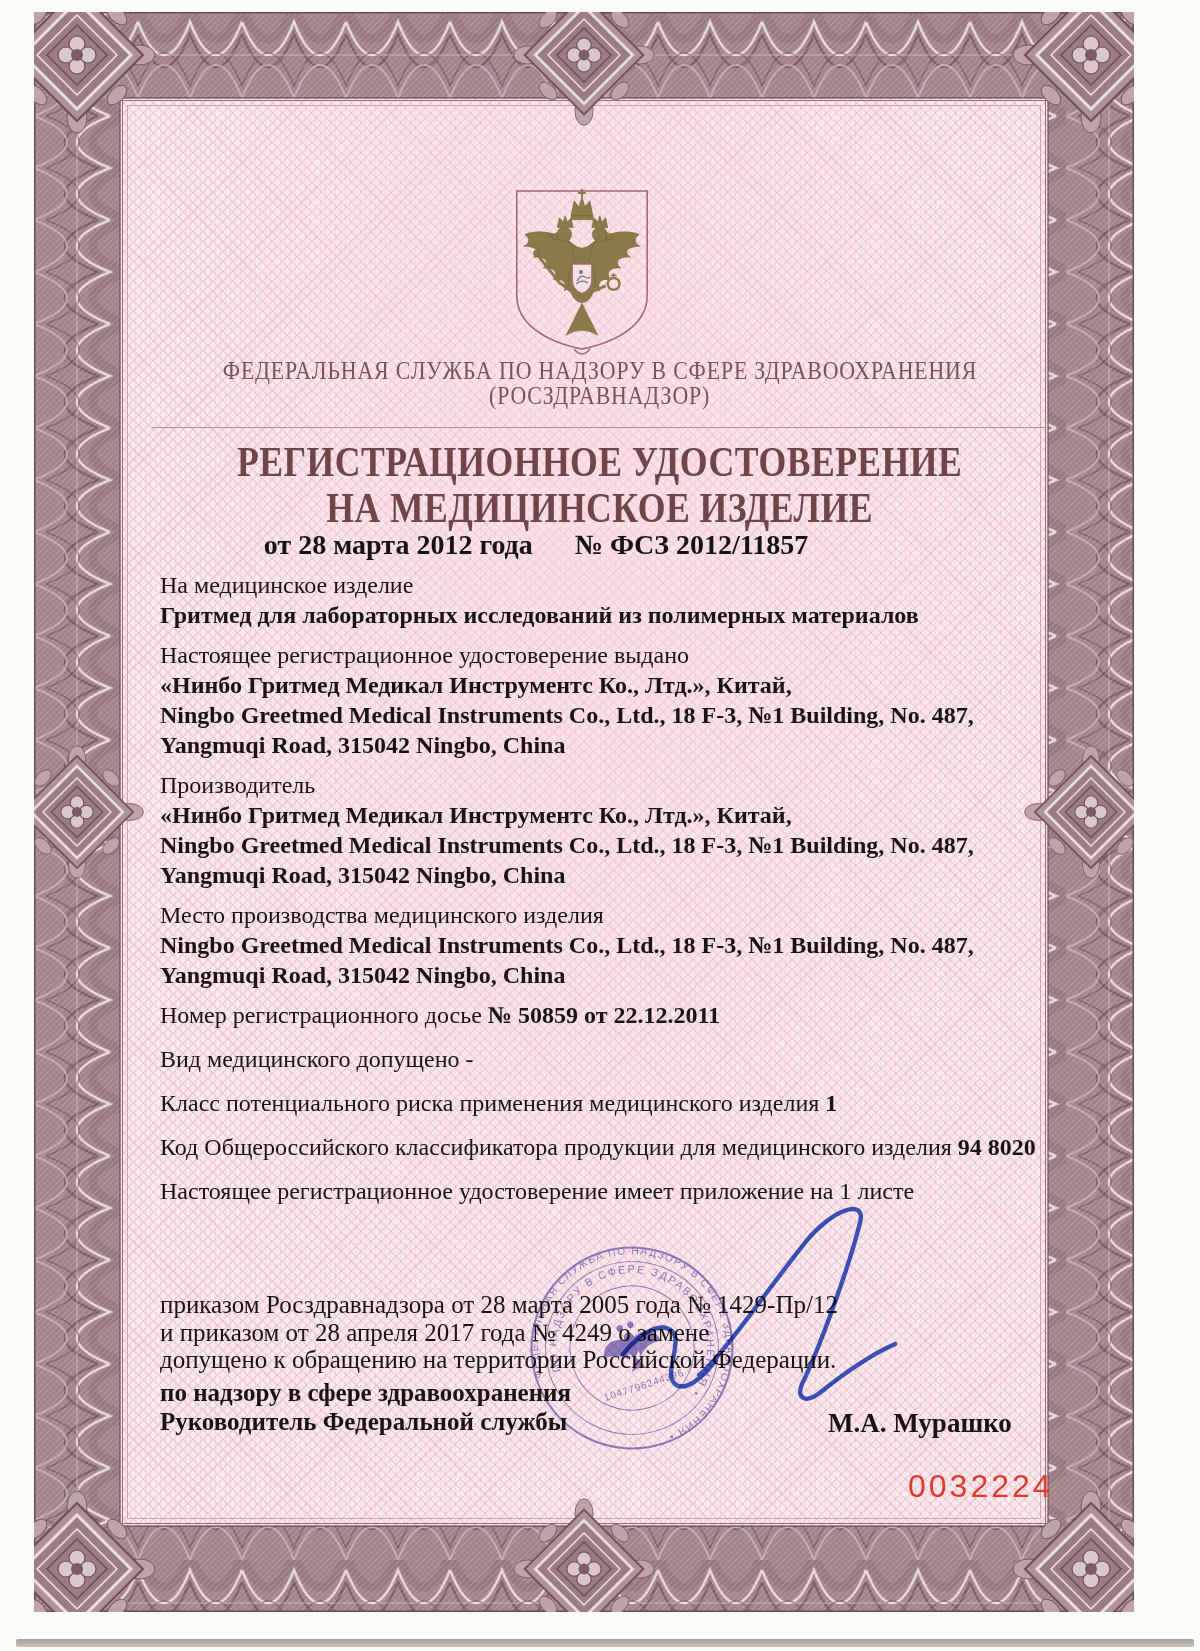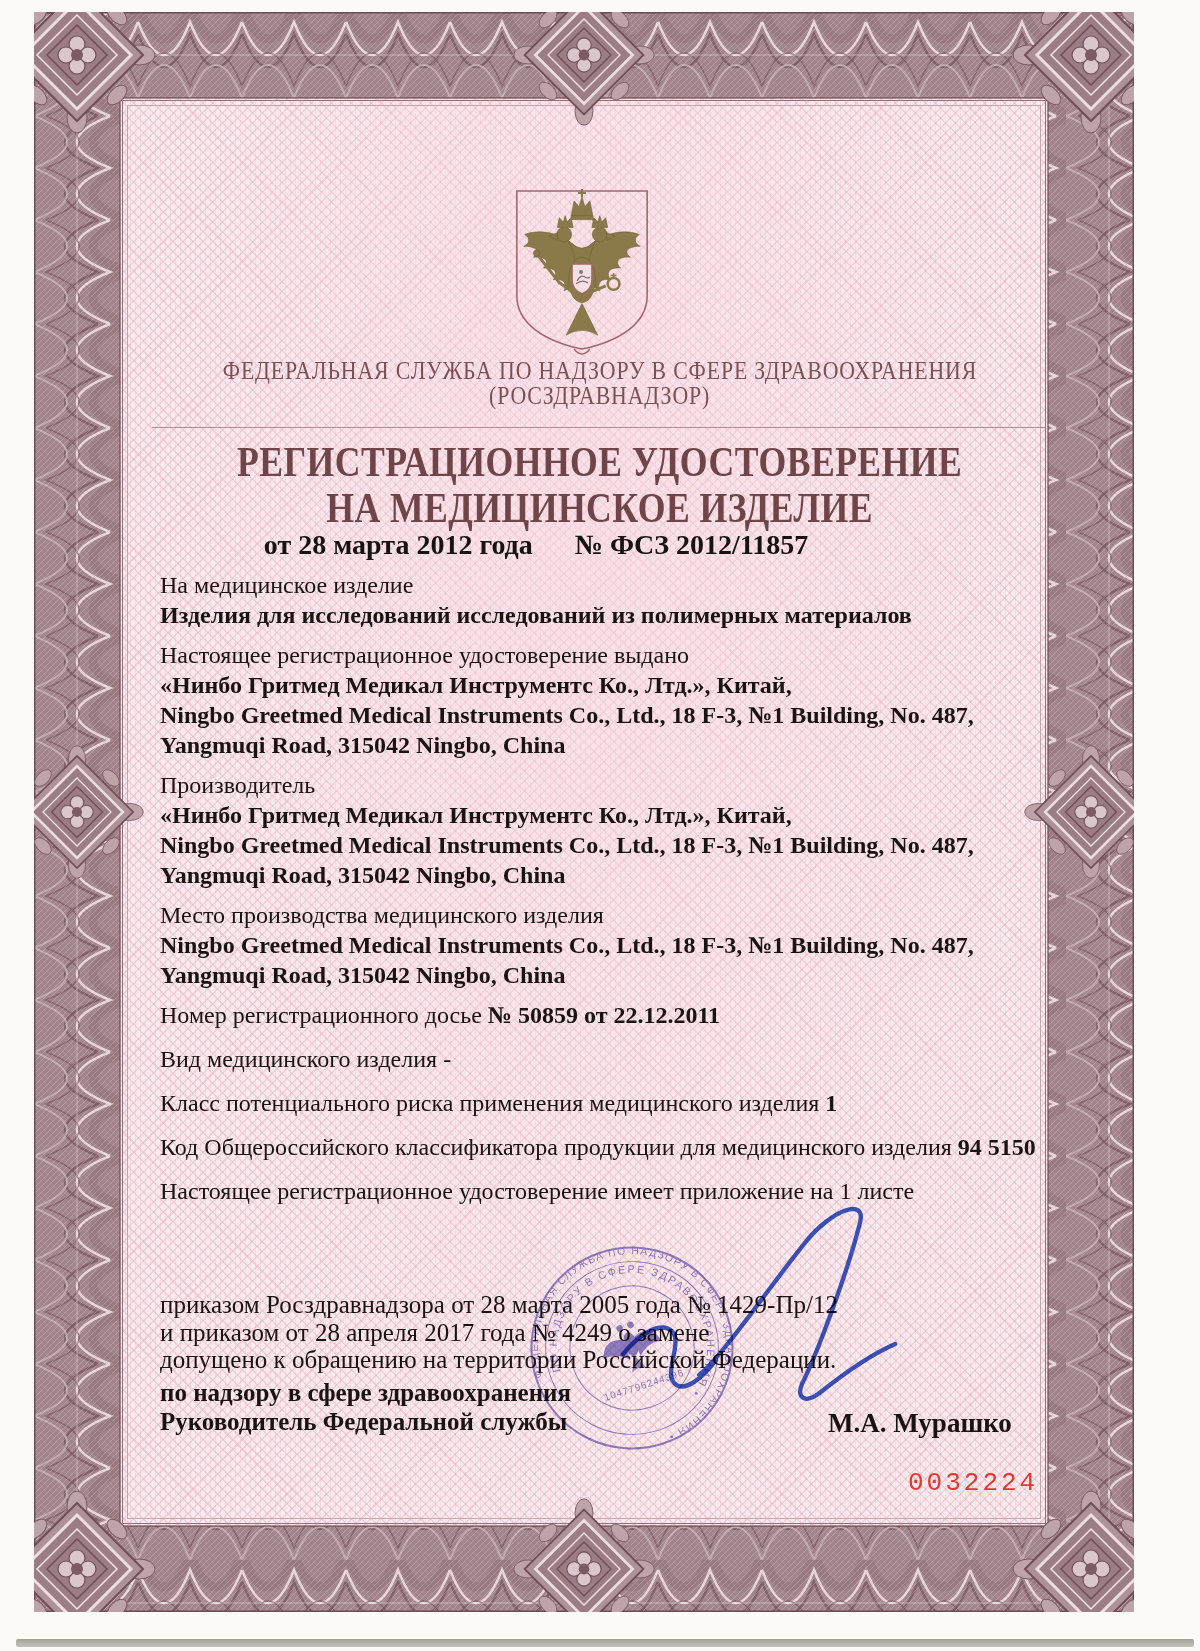--- a/index.html
+++ b/index.html
@@ -52,21 +52,21 @@
 
   .signame{position:absolute;left:828px;top:1408px;width:190px;
            font-weight:bold;font-size:27px;color:#171411;z-index:3;white-space:nowrap;}
 
   .stamp{position:absolute;left:524px;top:1240px;width:216px;height:216px;z-index:5;
          mix-blend-mode:multiply;opacity:.85;}
   .signature{position:absolute;left:600px;top:1198px;width:320px;height:228px;z-index:6;
              mix-blend-mode:multiply;}
 
   .serial{position:absolute;left:908px;top:1468px;z-index:4;
-          font-family:Liberation Mono, monospace;font-size:26px;letter-spacing:3px;
+          font-family:Liberation Sans, sans-serif;font-size:32px;letter-spacing:3px;
           color:#e03a2e;}
 
   .scan-edge{position:absolute;left:16px;right:6px;bottom:4px;height:8px;z-index:7;
              background:linear-gradient(#8e8b83,#b7b4ab);opacity:.8;border-radius:2px;}
 </style>
 </head>
 <body>
 
 <div class="page">
 
@@ -193,21 +193,21 @@
   </div>
 
   <div class="daterow">
     <span>от 28 марта 2012 года</span>
     <span>№  ФСЗ 2012/11857</span>
   </div>
 
   <div class="fields">
     <p class="group">
       <span class="line">На медицинское изделие</span>
-      <span class="line b">Изделия для исследований исследований из полимерных материалов</span>
+      <span class="line b">Гритмед для лабораторных исследований из полимерных материалов</span>
     </p>
     <p class="group">
       <span class="line">Настоящее регистрационное удостоверение выдано</span>
       <span class="line b">«Нинбо Гритмед Медикал Инструментс Ко., Лтд.», Китай,</span>
       <span class="line b">Ningbo Greetmed Medical Instruments Co., Ltd., 18 F-3, №1 Building, No. 487,</span>
       <span class="line b">Yangmuqi Road, 315042 Ningbo, China</span>
     </p>
     <p class="group">
       <span class="line">Производитель</span>
       <span class="line b">«Нинбо Гритмед Медикал Инструментс Ко., Лтд.», Китай,</span>
@@ -217,29 +217,29 @@
     <p class="group">
       <span class="line">Место производства медицинского изделия</span>
       <span class="line b">Ningbo Greetmed Medical Instruments Co., Ltd., 18 F-3, №1 Building, No. 487,</span>
       <span class="line b">Yangmuqi Road, 315042 Ningbo, China</span>
     </p>
     <p class="single">
       <span>Номер регистрационного досье</span>
       <span class="b">№ 50859 от 22.12.2011</span>
     </p>
     <p class="single">
-      <span>Вид медицинского изделия -</span>
+      <span>Вид медицинского допущено -</span>
     </p>
     <p class="single">
       <span>Класс потенциального риска применения медицинского изделия</span>
       <span class="b">1</span>
     </p>
     <p class="single">
       <span>Код Общероссийского классификатора продукции для медицинского изделия</span>
-      <span class="b">94 5150</span>
+      <span class="b">94 8020</span>
     </p>
     <p class="single">
       <span>Настоящее регистрационное удостоверение имеет приложение на 1 листе</span>
     </p>
   </div>
 
   <div class="orders">
     <span class="line">приказом Росздравнадзора от 28 марта 2005 года № 1429-Пр/12</span>
     <span class="line">и приказом от 28 апреля 2017 года № 4249 о замене</span>
     <span class="line">допущено к обращению на территории Российской Федерации.</span>

